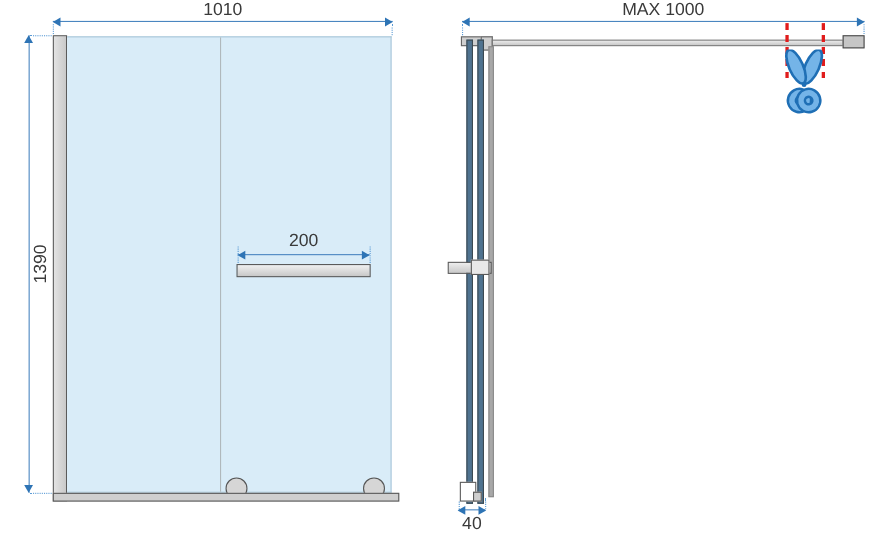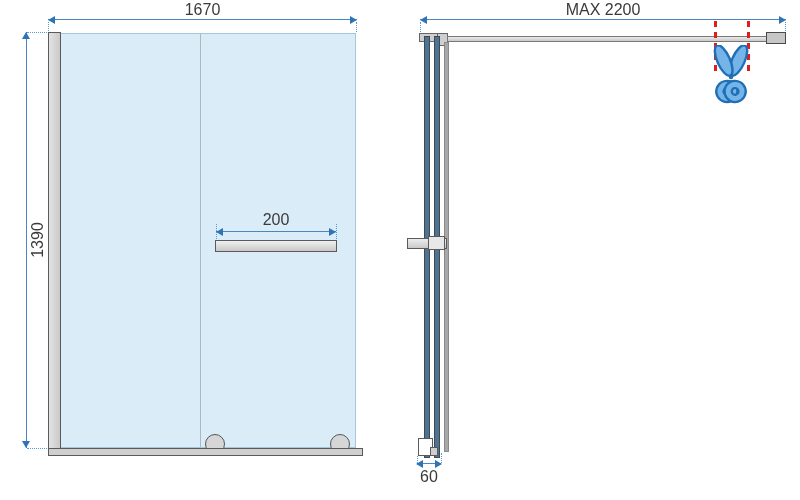--- a/index.html
+++ b/index.html
@@ -58,21 +58,21 @@
     font-size:16px;color:#3a3a3a;white-space:nowrap;}
 </style>
 </head>
 <body>
 
 <div id="canvas">
 
   <div>
 
     <div>
-      <div class="dim-label" style="left:48px;top:2px;width:309px;">1670</div>
+      <div class="dim-label" style="left:48px;top:2px;width:309px;">1010</div>
       <div class="dim-h" style="left:48px;top:19px;width:309px;"></div>
       <div class="arr arr-l" style="left:48px;top:16px;"></div>
       <div class="arr arr-r" style="left:350px;top:16px;"></div>
       <div class="ext-v" style="left:48px;top:22px;height:9px;"></div>
       <div class="ext-v" style="left:356px;top:22px;height:10px;"></div>
     </div>
 
     <div>
       <div class="rot-label">1390</div>
       <div class="dim-v" style="left:26px;top:32px;height:416px;"></div>
@@ -97,21 +97,21 @@
     <div class="shelf-front"></div>
 
     <div class="roller" style="left:205px;"></div>
     <div class="roller" style="left:330px;"></div>
     <div class="rail"></div>
   </div>
 
   <div>
 
     <div>
-      <div class="dim-label" style="left:420px;top:2px;width:366px;">MAX 2200</div>
+      <div class="dim-label" style="left:420px;top:2px;width:366px;">MAX 1000</div>
       <div class="dim-h" style="left:420px;top:19px;width:366px;"></div>
       <div class="arr arr-l" style="left:420px;top:16px;"></div>
       <div class="arr arr-r" style="left:779px;top:16px;"></div>
       <div class="ext-v" style="left:420px;top:22px;height:10px;"></div>
       <div class="ext-v" style="left:785px;top:22px;height:9px;"></div>
     </div>
 
     <div class="top-bracket"></div>
     <div class="top-bracket-step"></div>
     <div class="glass-edge" style="left:424px;"></div>
@@ -148,17 +148,17 @@
 
     <div class="floor-bracket"></div>
     <div class="floor-piece"></div>
 
     <div>
       <div class="ext-v" style="left:417px;top:456px;height:7px;"></div>
       <div class="ext-v" style="left:441px;top:453px;height:10px;"></div>
       <div class="dim-h" style="left:417px;top:463px;width:24px;"></div>
       <div class="arr arr-l" style="left:416px;top:460px;"></div>
       <div class="arr arr-r" style="left:435px;top:460px;"></div>
-      <div class="dim-label" style="left:404px;top:469px;width:50px;">60</div>
+      <div class="dim-label" style="left:404px;top:469px;width:50px;">40</div>
     </div>
   </div>
 
 </div>
 
 </body></html>

